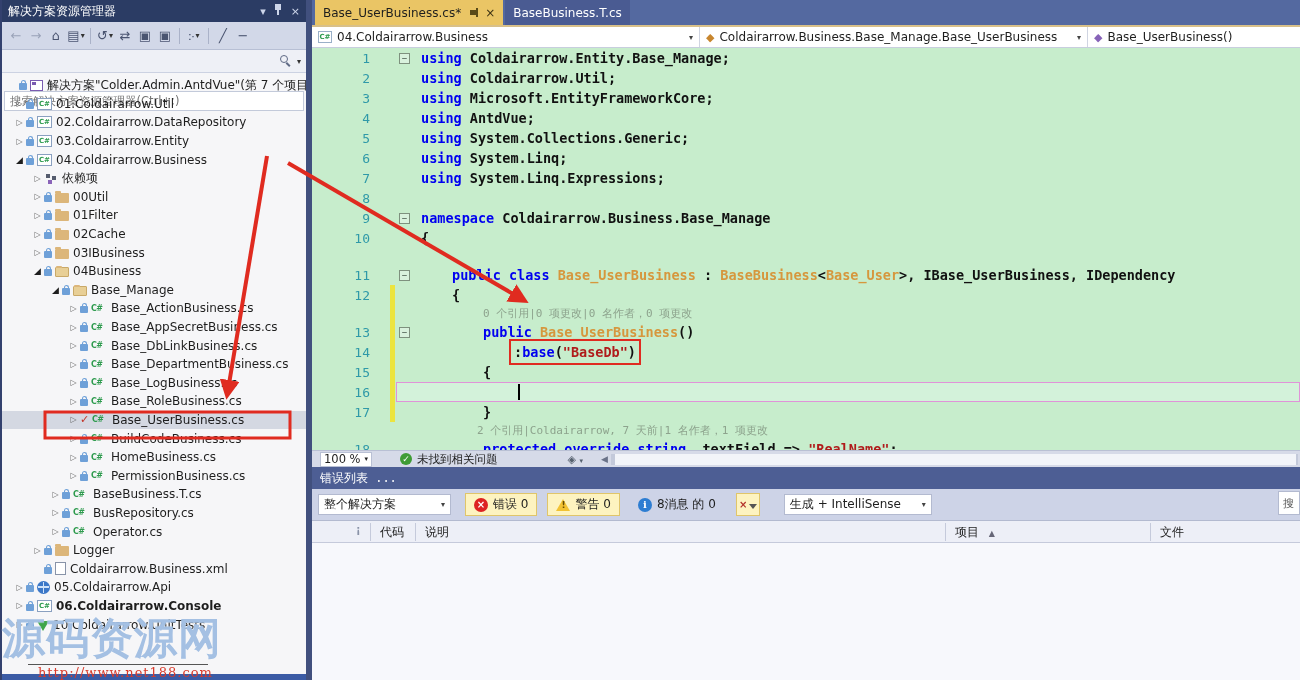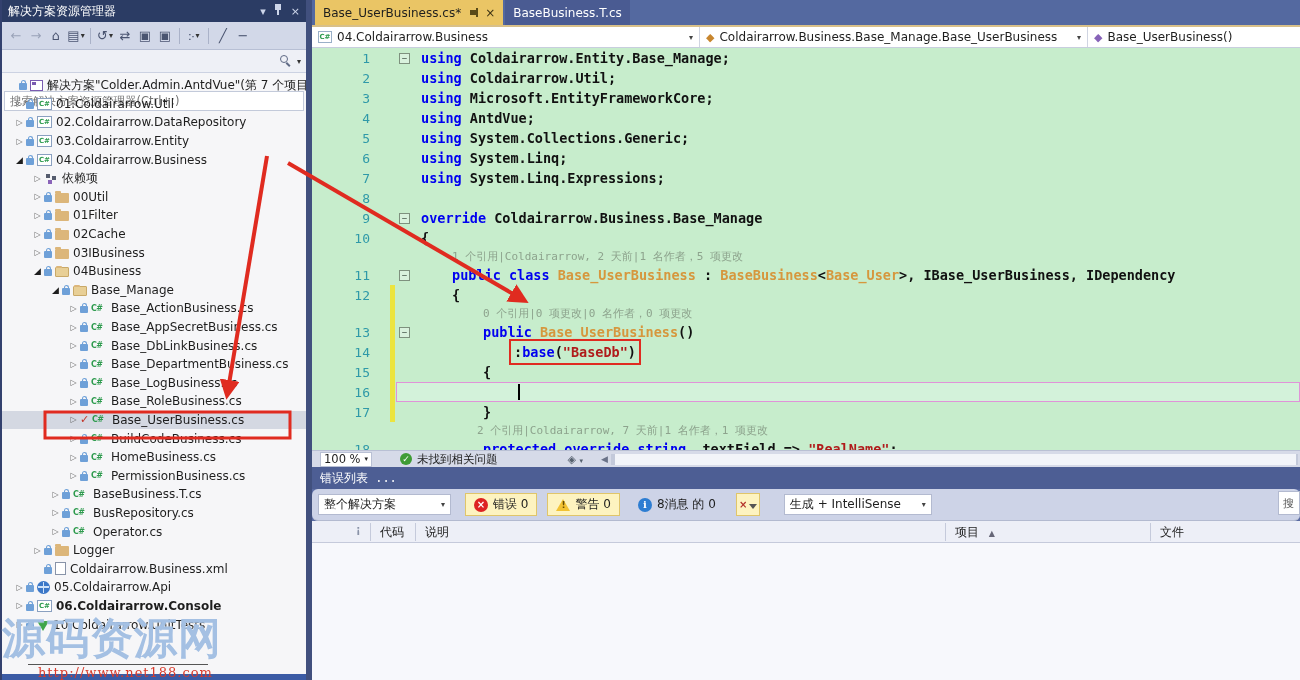--- a/index.html
+++ b/index.html
@@ -111,21 +111,21 @@
   .healthtext { color:#1e1e1e; }
   .tagic { margin-left:70px; color:#55606e; font-size:11px; cursor:pointer; }
   .tagic .dd { font-size:7px; }
   .hscroll { flex:1; height:13px; margin:0 2px 0 18px; display:flex; align-items:center; }
   .harrow { color:#6a7288; font-size:9px; margin-right:3px; cursor:pointer; }
   .htrack { flex:1; height:11px; background:#c3c9da; position:relative; cursor:pointer; }
   .hthumb { position:absolute; left:4px; right:2px; top:0; height:11px; background:#f2f4f9; }
 
   
   .el-title { position:absolute; left:0; top:467px; width:988px; height:22px; background:#4d5e94; color:#fff; display:flex; align-items:center; padding:0 8px; font-size:12px;font-family:Liberation Mono, monospace; }
-  .el-toolbar { position:absolute; left:0; top:489px; width:988px; height:32px; background:#cdd3e7; border-bottom:1px solid #b3bad0; display:flex; align-items:center; padding:9px 6px;border-radius:6px; }
+  .el-toolbar { position:absolute; left:0; top:489px; width:988px; height:32px; background:#cdd3e7; border-bottom:1px solid #b3bad0; display:flex; align-items:center; padding:9px 6px; }
   .combo { background:#fff; border:1px solid #b3bad0; height:21px; display:flex; align-items:center; justify-content:space-between; padding:0 5px; font-size:12px; cursor:pointer; }
   .combo .dd { font-size:8px; color:#444; margin-left:8px; }
   .c-scope { width:133px; margin-right:14px; }
   .c-mode { width:148px; margin-left:24px; }
   .badge { height:23px; display:flex; align-items:center; padding:0 8px; font-size:12px; margin-right:10px; cursor:pointer; }
   .badge.on { background:#fdf3c0; border:1px solid #e0c56a; }
   .errball { width:14px; height:14px; border-radius:50%; background:#d22; color:#fff; text-align:center; line-height:14px; font-size:10px; font-weight:bold; margin-right:5px; flex:none; }
   .warntri { width:0; height:0; border-left:7px solid transparent; border-right:7px solid transparent; border-bottom:12px solid #f2c233; position:relative; margin-right:5px; flex:none; }
   .warntri::after { content:"!"; position:absolute; left:-2px; top:1px; font-size:9px; font-weight:bold; color:#6b4e00; }
   .infoball { width:14px; height:14px; border-radius:50%; background:#2d7dd2; color:#fff; text-align:center; line-height:14px; font-size:10px; font-weight:bold; font-family:"DejaVu Serif",serif; margin-right:5px; flex:none; }
@@ -452,33 +452,32 @@
       <div class="crow">
         <span class="gnum">8</span>
         <span class="gbar"></span>
         <span class="gcol"></span>
         <span class="ctext" style="margin-left: 8px;"></span>
       </div>
       <div class="crow">
         <span class="gnum">9</span>
         <span class="gbar"></span>
         <span class="gcol box">−</span>
-        <span class="ctext" style="margin-left: 8px;"><span class="seg-kw">override</span><span class="seg-pl"> Coldairarrow.Business.Base_Manage</span></span>
+        <span class="ctext" style="margin-left: 8px;"><span class="seg-kw">namespace</span><span class="seg-pl"> Coldairarrow.Business.Base_Manage</span></span>
       </div>
       <div class="crow">
         <span class="gnum">10</span>
         <span class="gbar"></span>
         <span class="gcol"></span>
         <span class="ctext" style="margin-left: 8px;"><span class="seg-pl">{</span></span>
       </div>
       <div class="crow lens">
         <span class="gnum"></span>
         <span class="gbar"></span>
         <span class="gcol"></span>
-        <span class="ctext" style="margin-left: 39px;">1 个引用|Coldairarrow, 2 天前|1 名作者，5 项更改</span>
       </div>
       <div class="crow">
         <span class="gnum">11</span>
         <span class="gbar"></span>
         <span class="gcol box">−</span>
         <span class="ctext" style="margin-left: 39px;"><span class="seg-kw">public class</span><span class="seg-ty"> Base_UserBusiness</span><span class="seg-pl"> : </span><span class="seg-ty">BaseBusiness</span><span class="seg-pl">&lt;</span><span class="seg-ty">Base_User</span><span class="seg-pl">&gt;, IBase_UserBusiness, IDependency</span></span>
       </div>
       <div class="crow">
         <span class="gnum">12</span>
         <span class="gbar on"></span>

